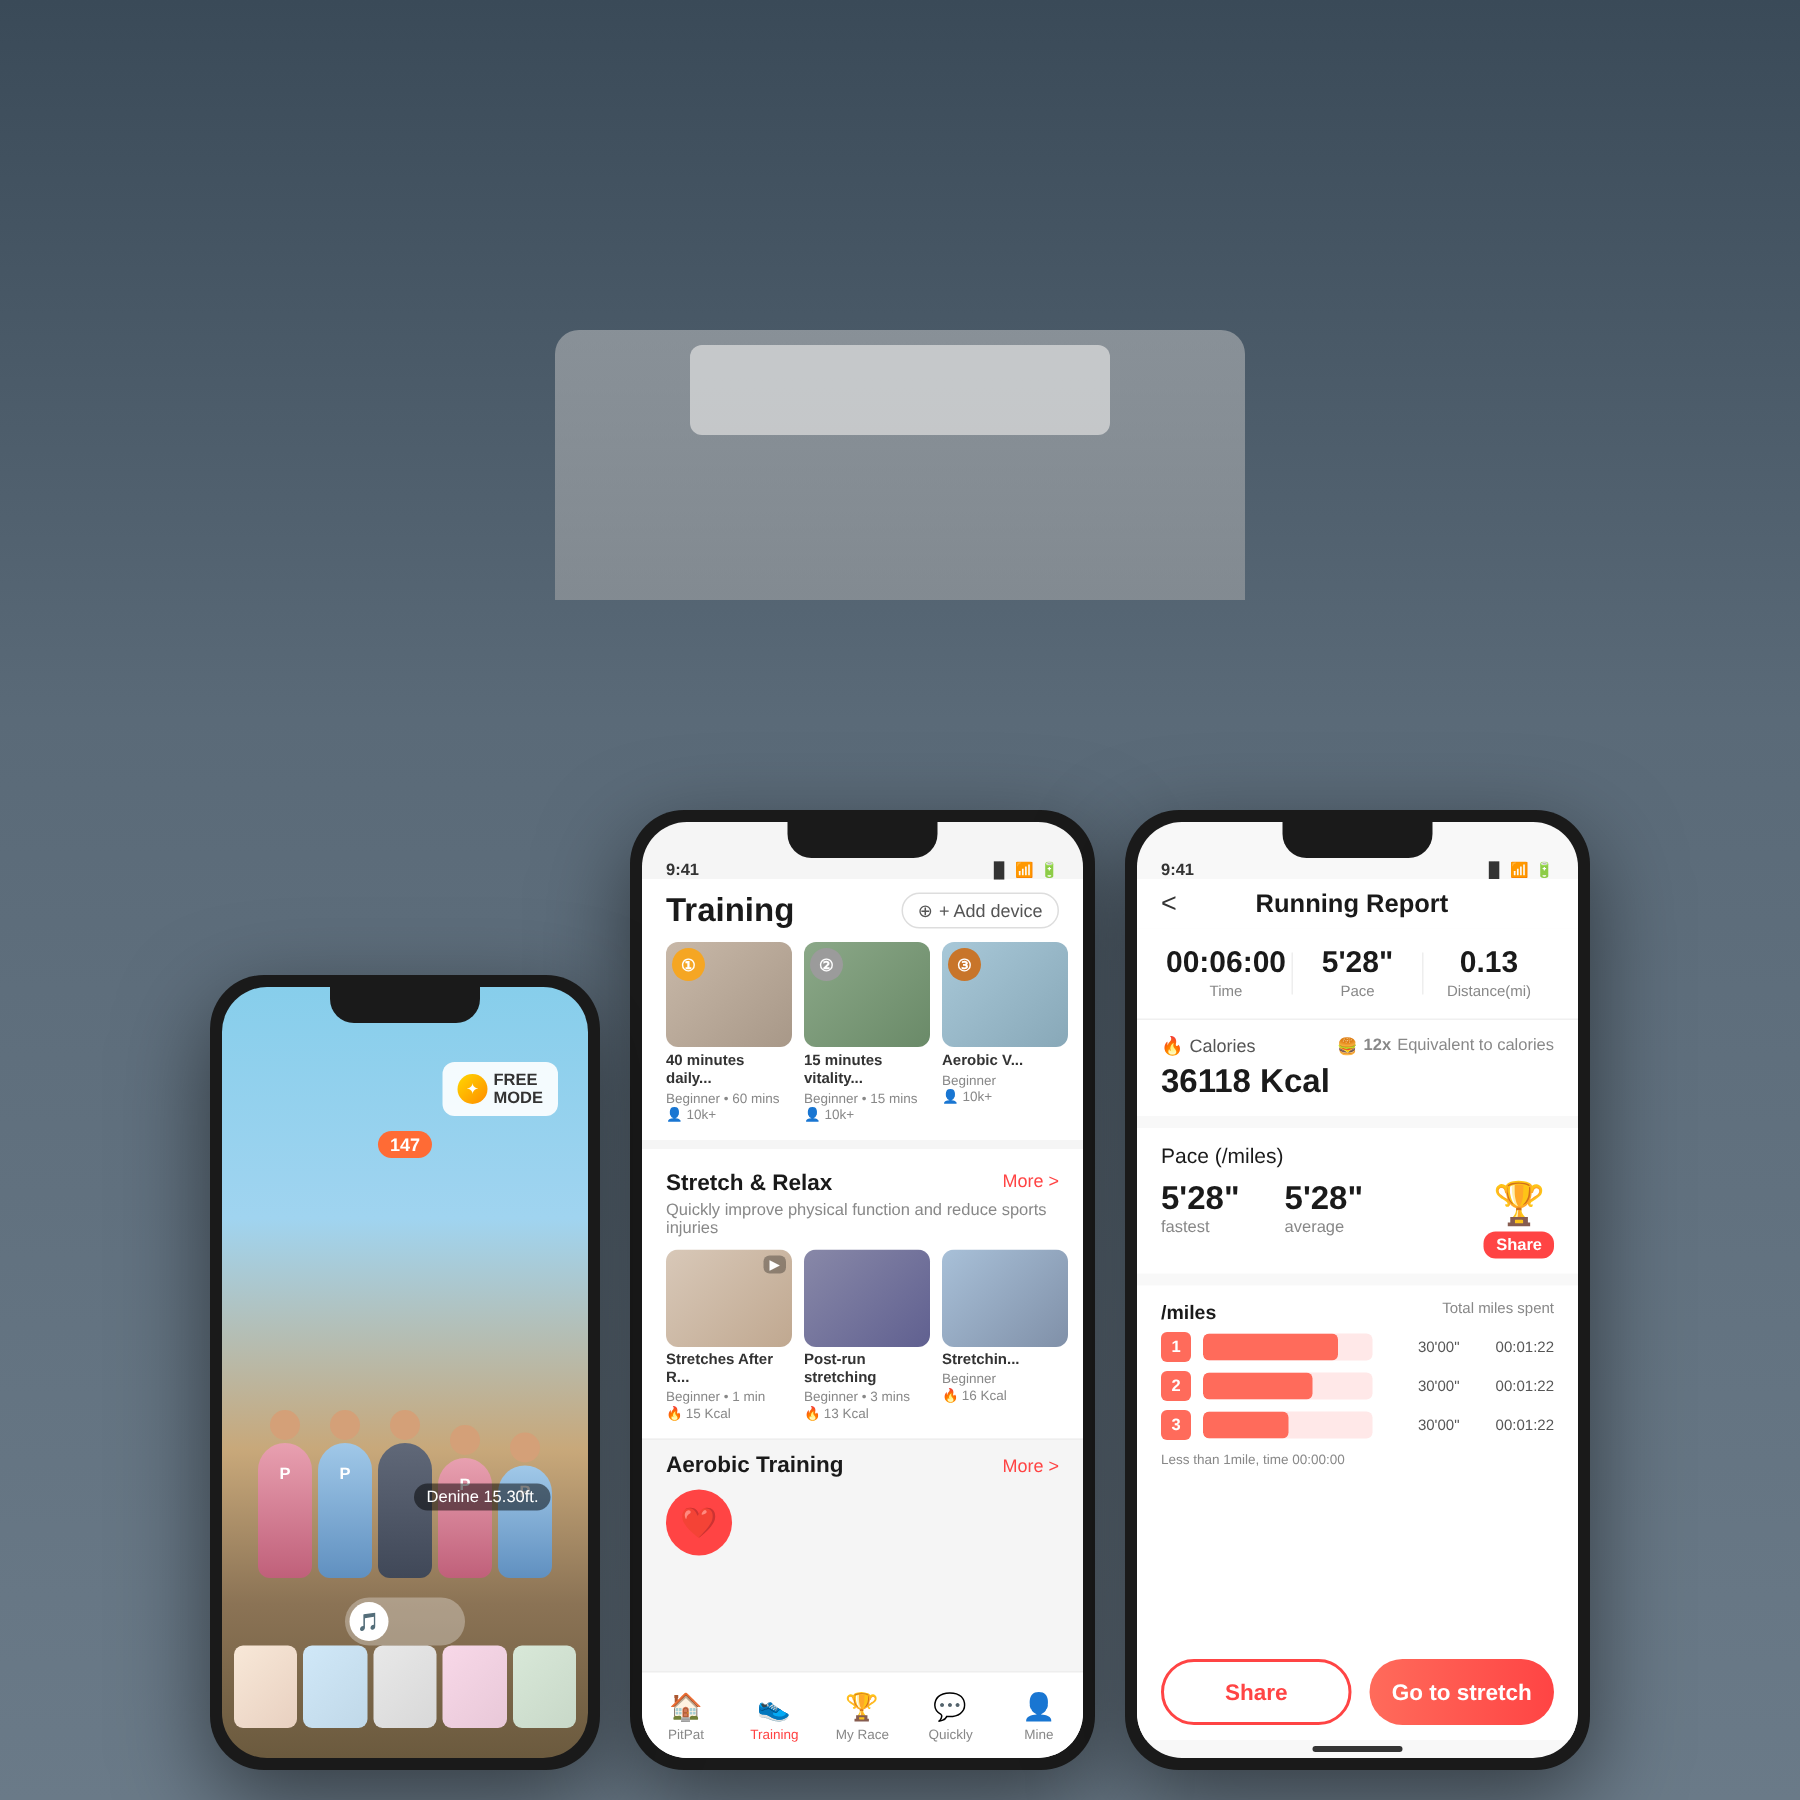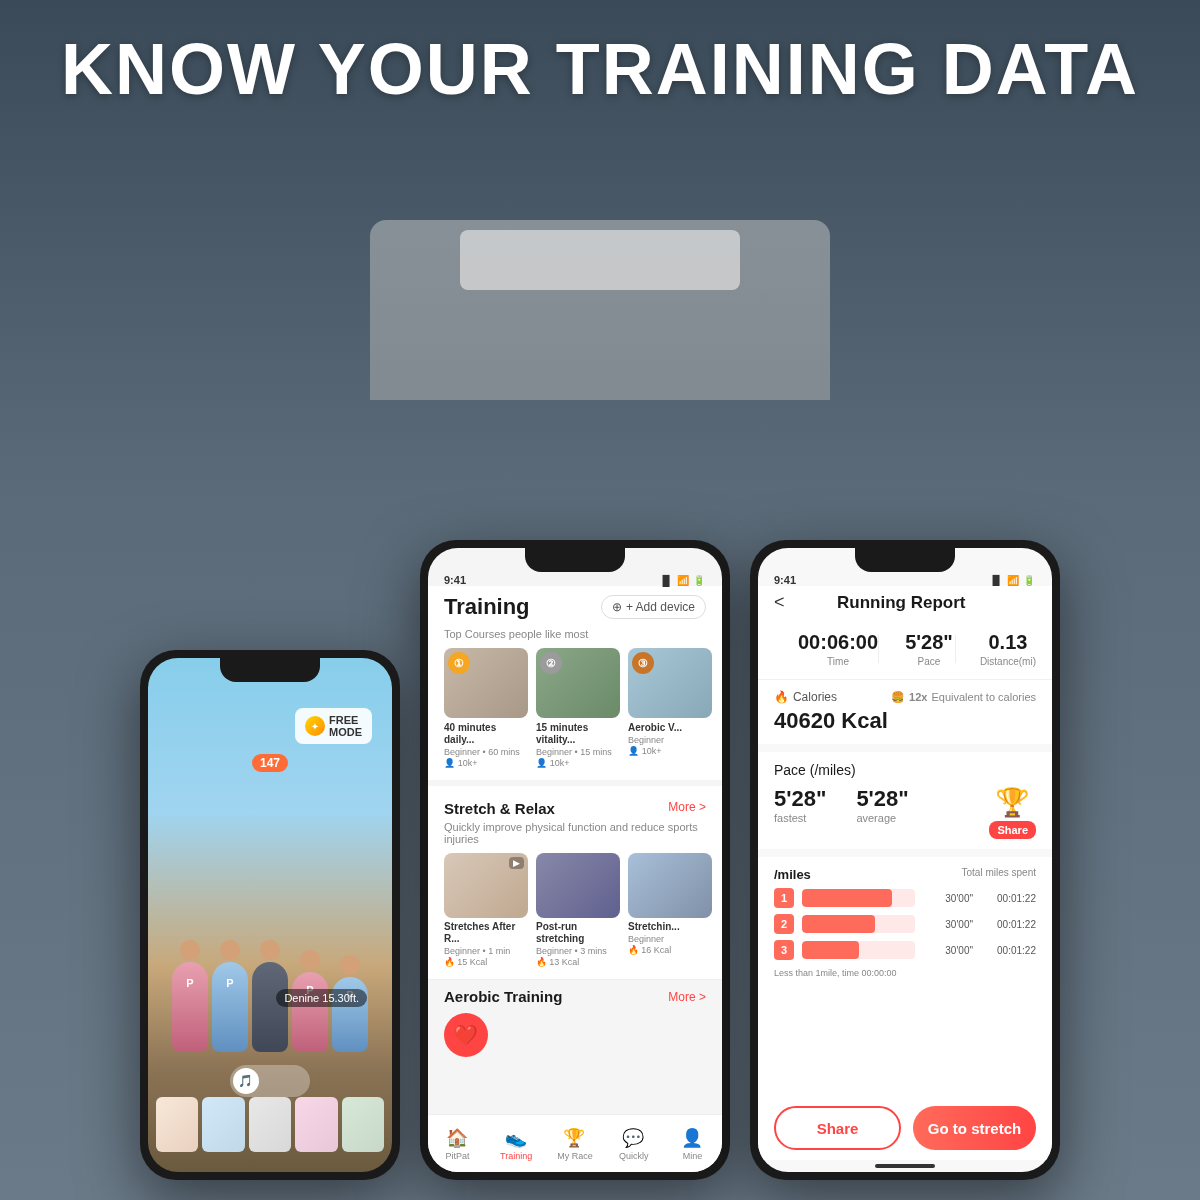--- a/index.html
+++ b/index.html
@@ -520,21 +520,20 @@
     .stats-row {
       display: flex;
       background: white;
       padding: 12px 16px;
       gap: 0;
       border-bottom: 1px solid #f0f0f0;
     }
     .stat-item {
       flex: 1;
       text-align: center;
-      margin-left: 24px;
     }
     .stat-value {
       font-size: 20px;
       font-weight: 800;
       color: #1a1a1a;
     }
     .stat-label {
       font-size: 10px;
       color: #888;
       margin-top: 2px;
@@ -754,21 +753,20 @@
     }
   </style>
 </head>
 <body>
 
 <div class="bg-overlay"></div>
 <div class="treadmill-visual"></div>
 <div class="treadmill-screen"></div>
 
 <div class="header-section">
-  <div class="main-title">KNOW YOUR TRAINING DATA</div>
 </div>
 
 <div class="phones-container">
 
   <div class="phone-1">
     <div class="phone-1-inner">
       <div class="phone-notch"></div>
 
       <div class="free-mode-badge">
         <div class="free-mode-icon">✦</div>
@@ -833,21 +831,20 @@
 
       <div class="app-header">
         <span class="app-title-text">Training</span>
         <div class="add-device-btn">
           <span>⊕</span>
           <span>+ Add device</span>
         </div>
       </div>
 
       <div style="background:white;padding-bottom:4px;">
-        <div class="section-subtitle">Top Courses people like most</div>
         <div class="course-cards">
           <div class="course-card">
             <div class="course-img course-img-1">
               <div class="rank-badge rank-1">①</div>
             </div>
             <div class="course-name">40 minutes daily...</div>
             <div class="course-meta">
               <span>Beginner</span> • <span>60 mins</span>
             </div>
             <div class="course-users">👤 <span>10k+</span></div>
@@ -978,21 +975,21 @@
           <div class="stat-value">0.13</div>
           <div class="stat-label">Distance(mi)</div>
         </div>
       </div>
 
       <div class="calories-row">
         <div class="cal-header">
           <span class="cal-label">🔥 <span>Calories</span></span>
           <span class="cal-equiv">🍔 <strong>12x</strong> <span>Equivalent to calories</span></span>
         </div>
-        <div class="cal-value">40620 Kcal</div>
+        <div class="cal-value">36118 Kcal</div>
       </div>
 
       <div class="pace-section">
         <div class="pace-header">Pace (/miles)</div>
         <div style="display:flex;justify-content:space-between;align-items:flex-start;">
           <div class="pace-row">
             <div class="pace-item">
               <div class="pace-val">5'28"</div>
               <div class="pace-lbl">fastest</div>
             </div>

